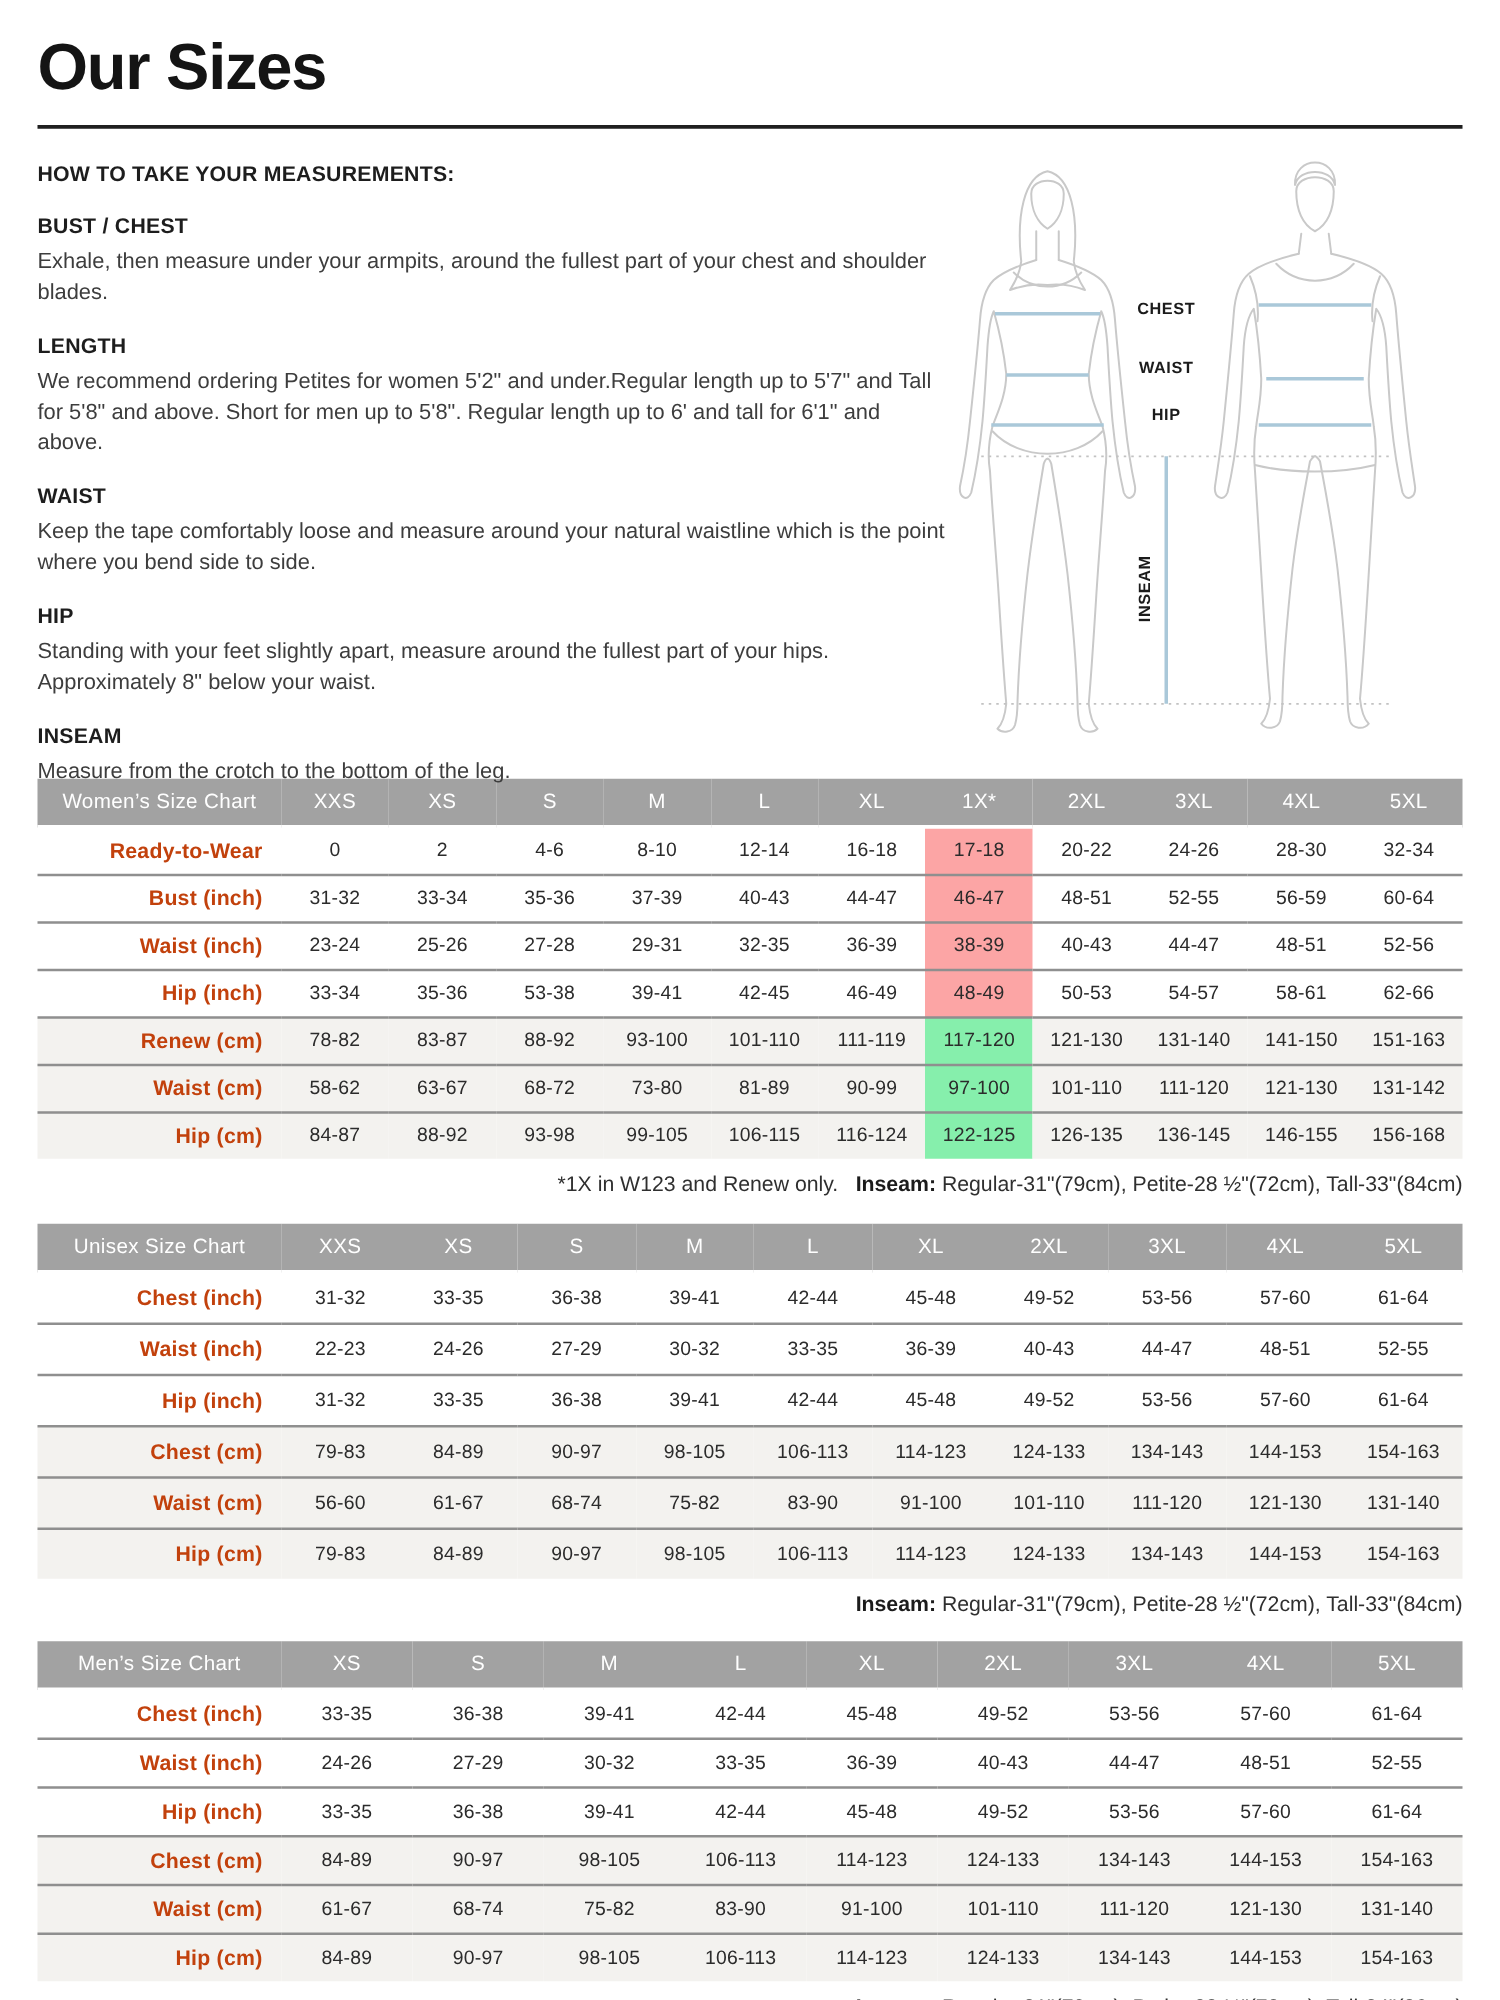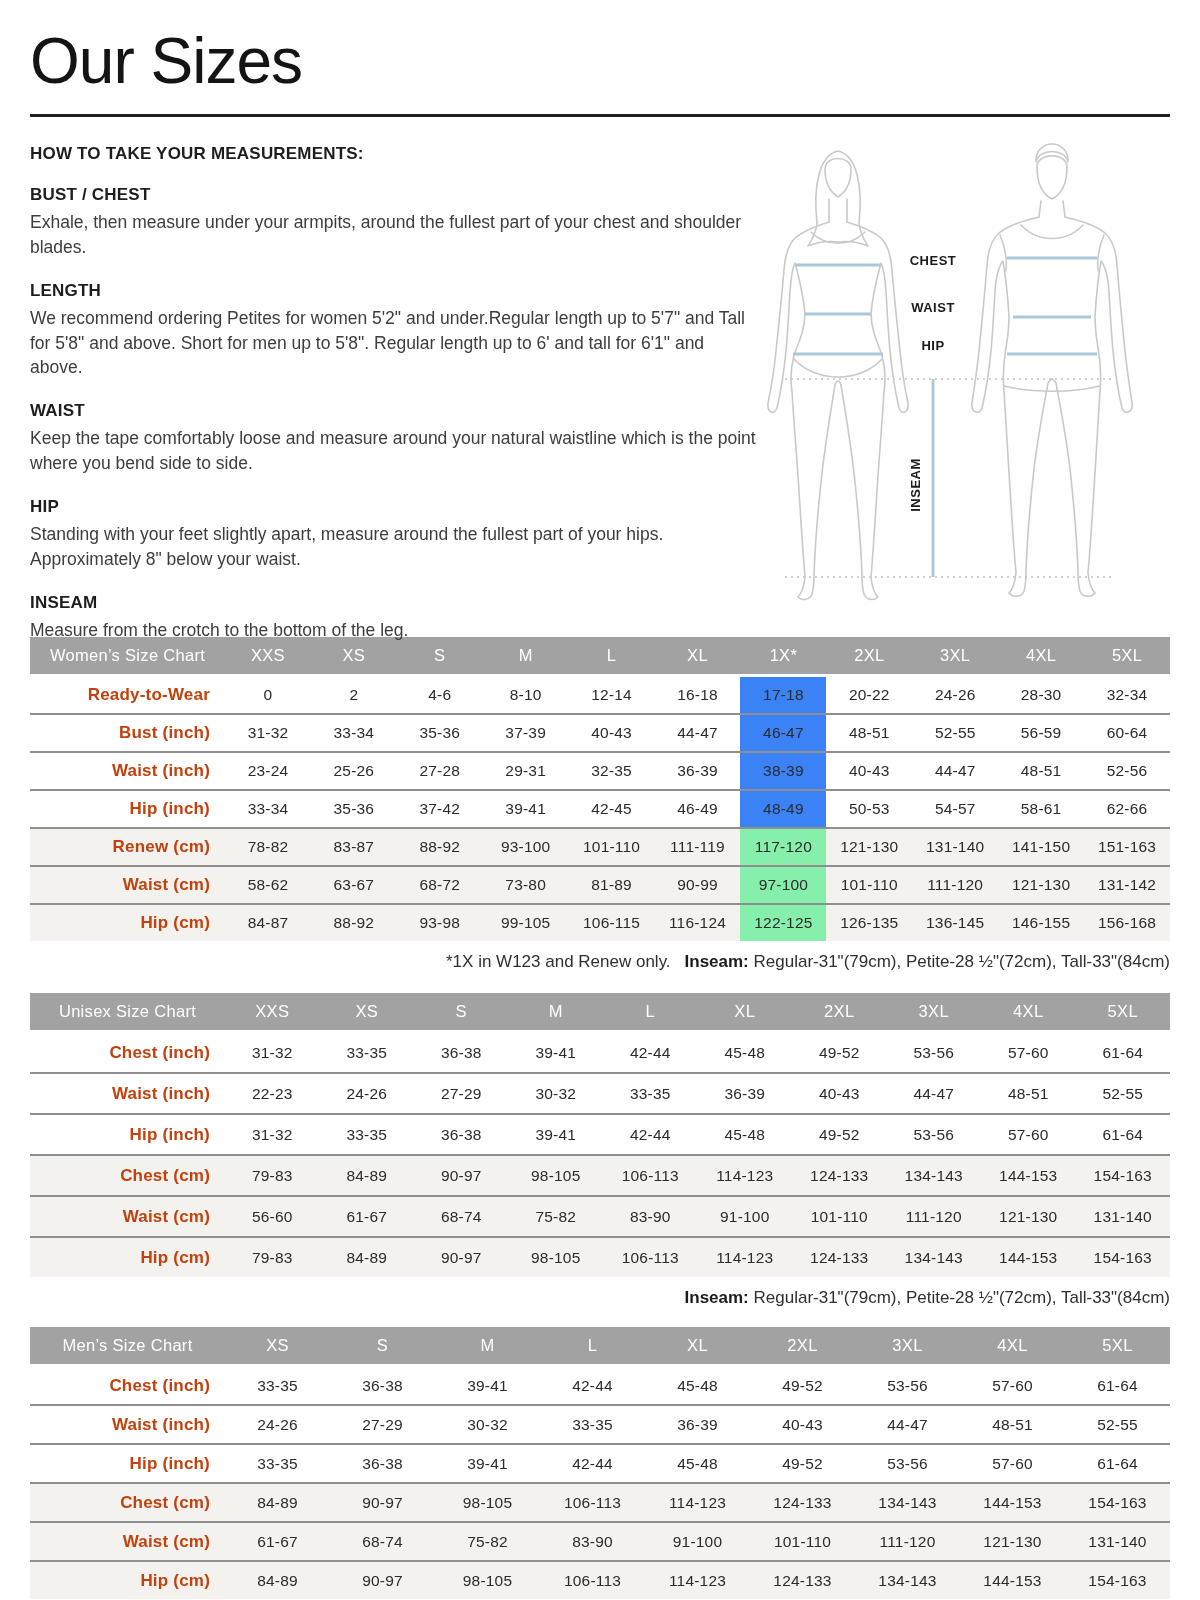--- a/index.html
+++ b/index.html
@@ -2,21 +2,21 @@
 <html><head>
 <meta charset="utf-8">
 <style>
   html,body{margin:0;padding:0;}
   body{
     width:1200px;height:1600px;overflow:hidden;background:#ffffff;
     font-family:"Liberation Sans",sans-serif;color:#3c3c3c;position:relative;
   }
   .content{padding:0 30px;}
   h1[data-name="page-title"]{
-    font-size:64px;font-weight:400;color:#141414;letter-spacing:-1px;
+    font-size:52px;font-weight:700;color:#141414;letter-spacing:-1px;
     margin:24px 0 16px 0;
   }
   .divider{border:none;border-top:3px solid #1f1f1f;margin:0 0 0 0;}
   .top-area{position:relative;height:505px;}
   .measure-text{width:728px;padding-top:27px;}
   .howto{font-size:17px;font-weight:bold;color:#1d1d1d;letter-spacing:.2px;margin:0 0 4px 0;}
   .msec{margin-top:21px;}
   .msec h3{font-size:17px;font-weight:bold;color:#1d1d1d;letter-spacing:.2px;margin:0 0 5px 0;}
   .msec p{font-size:17.5px;line-height:1.42;margin:0;color:#3d3d3d;}
   .figure-diagram{position:absolute;top:8px;right:10px;}
@@ -33,21 +33,21 @@
   .size-table th.corner{width:195px;}
   .size-table td{
     height:36px;text-align:center;font-size:15.5px;color:#2b2b2b;
     letter-spacing:.2px;padding:0;
   }
   .size-table tr:nth-child(n+3) td{border-top:2px solid #8f8f8f;}
   .size-table td.rlabel{
     text-align:right;padding-right:15px;font-weight:bold;font-size:17px;color:#c2410c;
   }
   .size-table tr.shaded td{background:#f3f2ef;}
-  .size-table td.hl{background:#3b82f6;}
+  .size-table td.hl{background:#fca5a5;}
   .size-table tr.shaded td.hl{background:#86efac;}
   #women-table{margin-top:15px;}
   #unisex-table{margin-top:21px;}
   #unisex-table td{height:39px;}
   #mens-table{margin-top:19px;}
   #mens-table td{height:37px;}
 
   .foot{display:flex;width:1140px;font-size:17px;color:#2f2f2f;margin-top:11px;}
   .foot .left{margin-left:416px;}
   .foot .right{margin-left:auto;}
@@ -185,21 +185,21 @@
           <td data-name="size-cell" class="hl">38-39</td>
           <td data-name="size-cell" class="">40-43</td>
           <td data-name="size-cell" class="">44-47</td>
           <td data-name="size-cell" class="">48-51</td>
           <td data-name="size-cell" class="">52-56</td>
         </tr>
         <tr data-name="table-row" class="">
           <td class="rlabel" data-name="row-label">Hip (inch)</td>
           <td data-name="size-cell" class="">33-34</td>
           <td data-name="size-cell" class="">35-36</td>
-          <td data-name="size-cell" class="">37-42</td>
+          <td data-name="size-cell" class="">53-38</td>
           <td data-name="size-cell" class="">39-41</td>
           <td data-name="size-cell" class="">42-45</td>
           <td data-name="size-cell" class="">46-49</td>
           <td data-name="size-cell" class="hl">48-49</td>
           <td data-name="size-cell" class="">50-53</td>
           <td data-name="size-cell" class="">54-57</td>
           <td data-name="size-cell" class="">58-61</td>
           <td data-name="size-cell" class="">62-66</td>
         </tr>
         <tr data-name="table-row" class="shaded">

